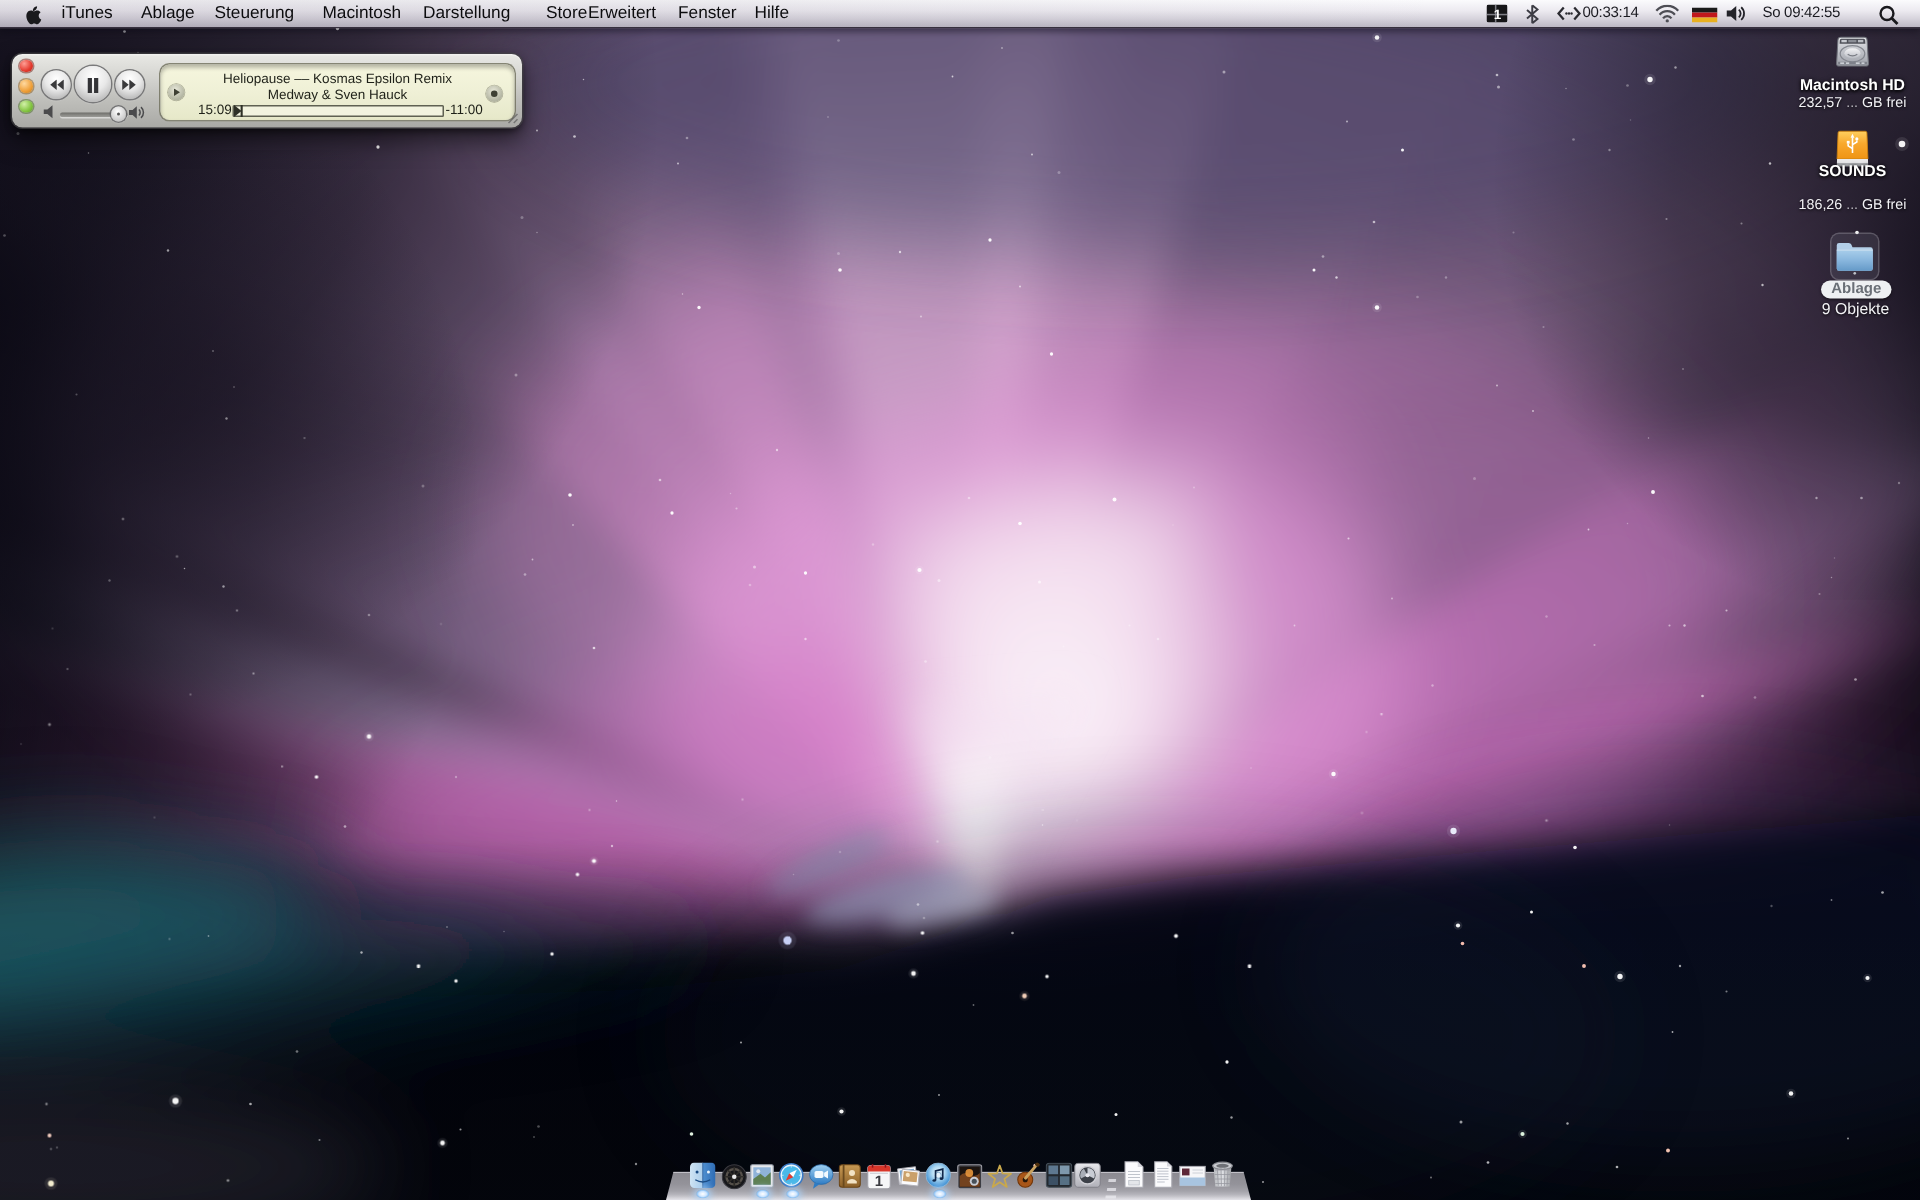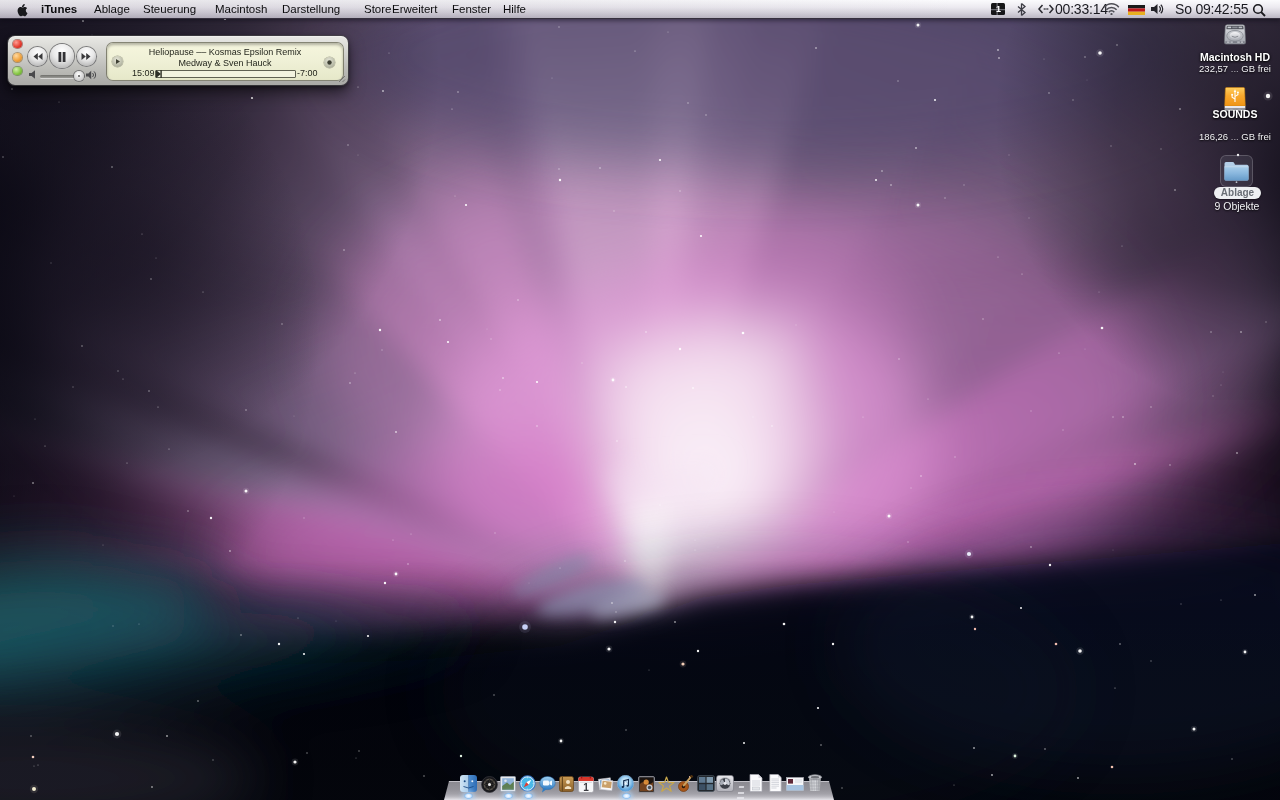--- a/index.html
+++ b/index.html
@@ -4,23 +4,23 @@
   html,body{margin:0;padding:0;}
   body{width:1280px;height:800px;overflow:hidden;background:#05060d;font-family:"Liberation Sans",sans-serif;}
   .desktop{position:relative;width:1280px;height:800px;overflow:hidden;}
   .wall{position:absolute;left:0;top:0;}
   
   .menubar{position:absolute;left:0;top:0;width:1280px;height:18px;
     background:linear-gradient(180deg,#fbfbfd 0%,#eceaf0 40%,#d6d3dc 70%,#bcb8c4 100%);
     border-bottom:1px solid #36303e;box-shadow:0 2px 4px rgba(10,8,20,.45);}
   .menubar .shade{position:absolute;inset:0;background:linear-gradient(90deg,rgba(90,80,100,.13),rgba(90,80,100,.08) 40%,rgba(255,255,255,0) 75%);}
   .mi{position:absolute;top:0;height:18px;line-height:18px;font-size:11.5px;color:#0c0c0e;white-space:nowrap;}
-  .mi.b{font-weight:bold;}
+  .mi.b{font-weight:normal;}
   svg.mi{height:auto;}
-  .mtxt{position:absolute;top:0;height:18px;line-height:18px;font-size:14px;color:#1a1a20;white-space:nowrap;letter-spacing:-0.2px;}
+  .mtxt{position:absolute;top:0;height:18px;line-height:18px;font-size:10px;color:#1a1a20;white-space:nowrap;letter-spacing:-0.2px;}
   
   .itw{position:absolute;left:8px;top:36px;width:340px;height:49px;border-radius:7px;
     background:linear-gradient(180deg,#e9e9e5 0%,#d2d2ce 35%,#c0c0bc 60%,#a9a9a5 100%);
     box-shadow:0 1px 0 rgba(255,255,255,.35) inset,0 0 0 1px rgba(70,70,72,.65),0 8px 16px rgba(0,0,0,.55),0 2px 5px rgba(0,0,0,.5);}
   .tl{position:absolute;width:8.5px;height:8.5px;border-radius:50%;}
   .tl.r{left:5px;top:3.5px;background:radial-gradient(circle at 35% 30%,#ff9e94,#e33a2e 60%,#b3251c);box-shadow:0 0 0 1px rgba(120,30,20,.5);}
   .tl.o{left:5px;top:17px;background:radial-gradient(circle at 35% 30%,#ffd9a0,#ef9f38 60%,#c07a1f);box-shadow:0 0 0 1px rgba(140,90,20,.5);}
   .tl.g{left:5px;top:30.5px;background:radial-gradient(circle at 35% 30%,#d2f0a8,#82c440 60%,#5d9927);box-shadow:0 0 0 1px rgba(70,110,30,.5);}
   .btn{position:absolute;border-radius:50%;background:radial-gradient(circle at 50% 30%,#ffffff,#e8e8e8 45%,#c2c2c2 75%,#adadad);box-shadow:0 0 0 1px rgba(90,90,92,.75),0 1px 1px rgba(255,255,255,.5);}
   .lcd{position:absolute;left:99px;top:7px;width:236px;height:37px;border-radius:6px;
@@ -583,21 +583,21 @@
         <div class="lcdbtn" style="left:217px;top:14px"></div>
         <svg style="position:absolute;left:220px;top:17px" width="5" height="5" viewBox="0 0 5 5">
           <circle cx="2.5" cy="2.5" r="2.2" fill="#3e4034"></circle>
         </svg>
         <div class="time" style="left:25px;width:20px;text-align:right">15:09</div>
         <div class="pbar"></div>
         <svg style="position:absolute;left:48px;top:26.5px" width="8" height="8" viewBox="0 0 8 8">
           <polygon points="1,0 6,4 1,8" fill="#2e3026"></polygon>
           <rect x="5.4" y="0" width="1.4" height="8" fill="#2e3026"></rect>
         </svg>
-        <div class="time" style="left:190px">-7:00</div>
+        <div class="time" style="left:190px">-11:00</div>
       </div>
       <svg style="position:absolute;right:2px;bottom:2px" width="9" height="9" viewBox="0 0 9 9">
         <path d="M8 2 L2 8 M8 5.5 L5.5 8" stroke="rgba(80,80,80,.6)" stroke-width="1"></path>
       </svg>
     </div>
 <svg class="dicon" style="left:1223px;top:24px" width="24" height="22" viewBox="0 0 24 22">
 <defs>
         <linearGradient id="hd1" x1="0" y1="0" x2="0" y2="1">
           <stop offset="0" stop-color="#e7e8eb"></stop>
           <stop offset="0.35" stop-color="#c9cbd1"></stop>

